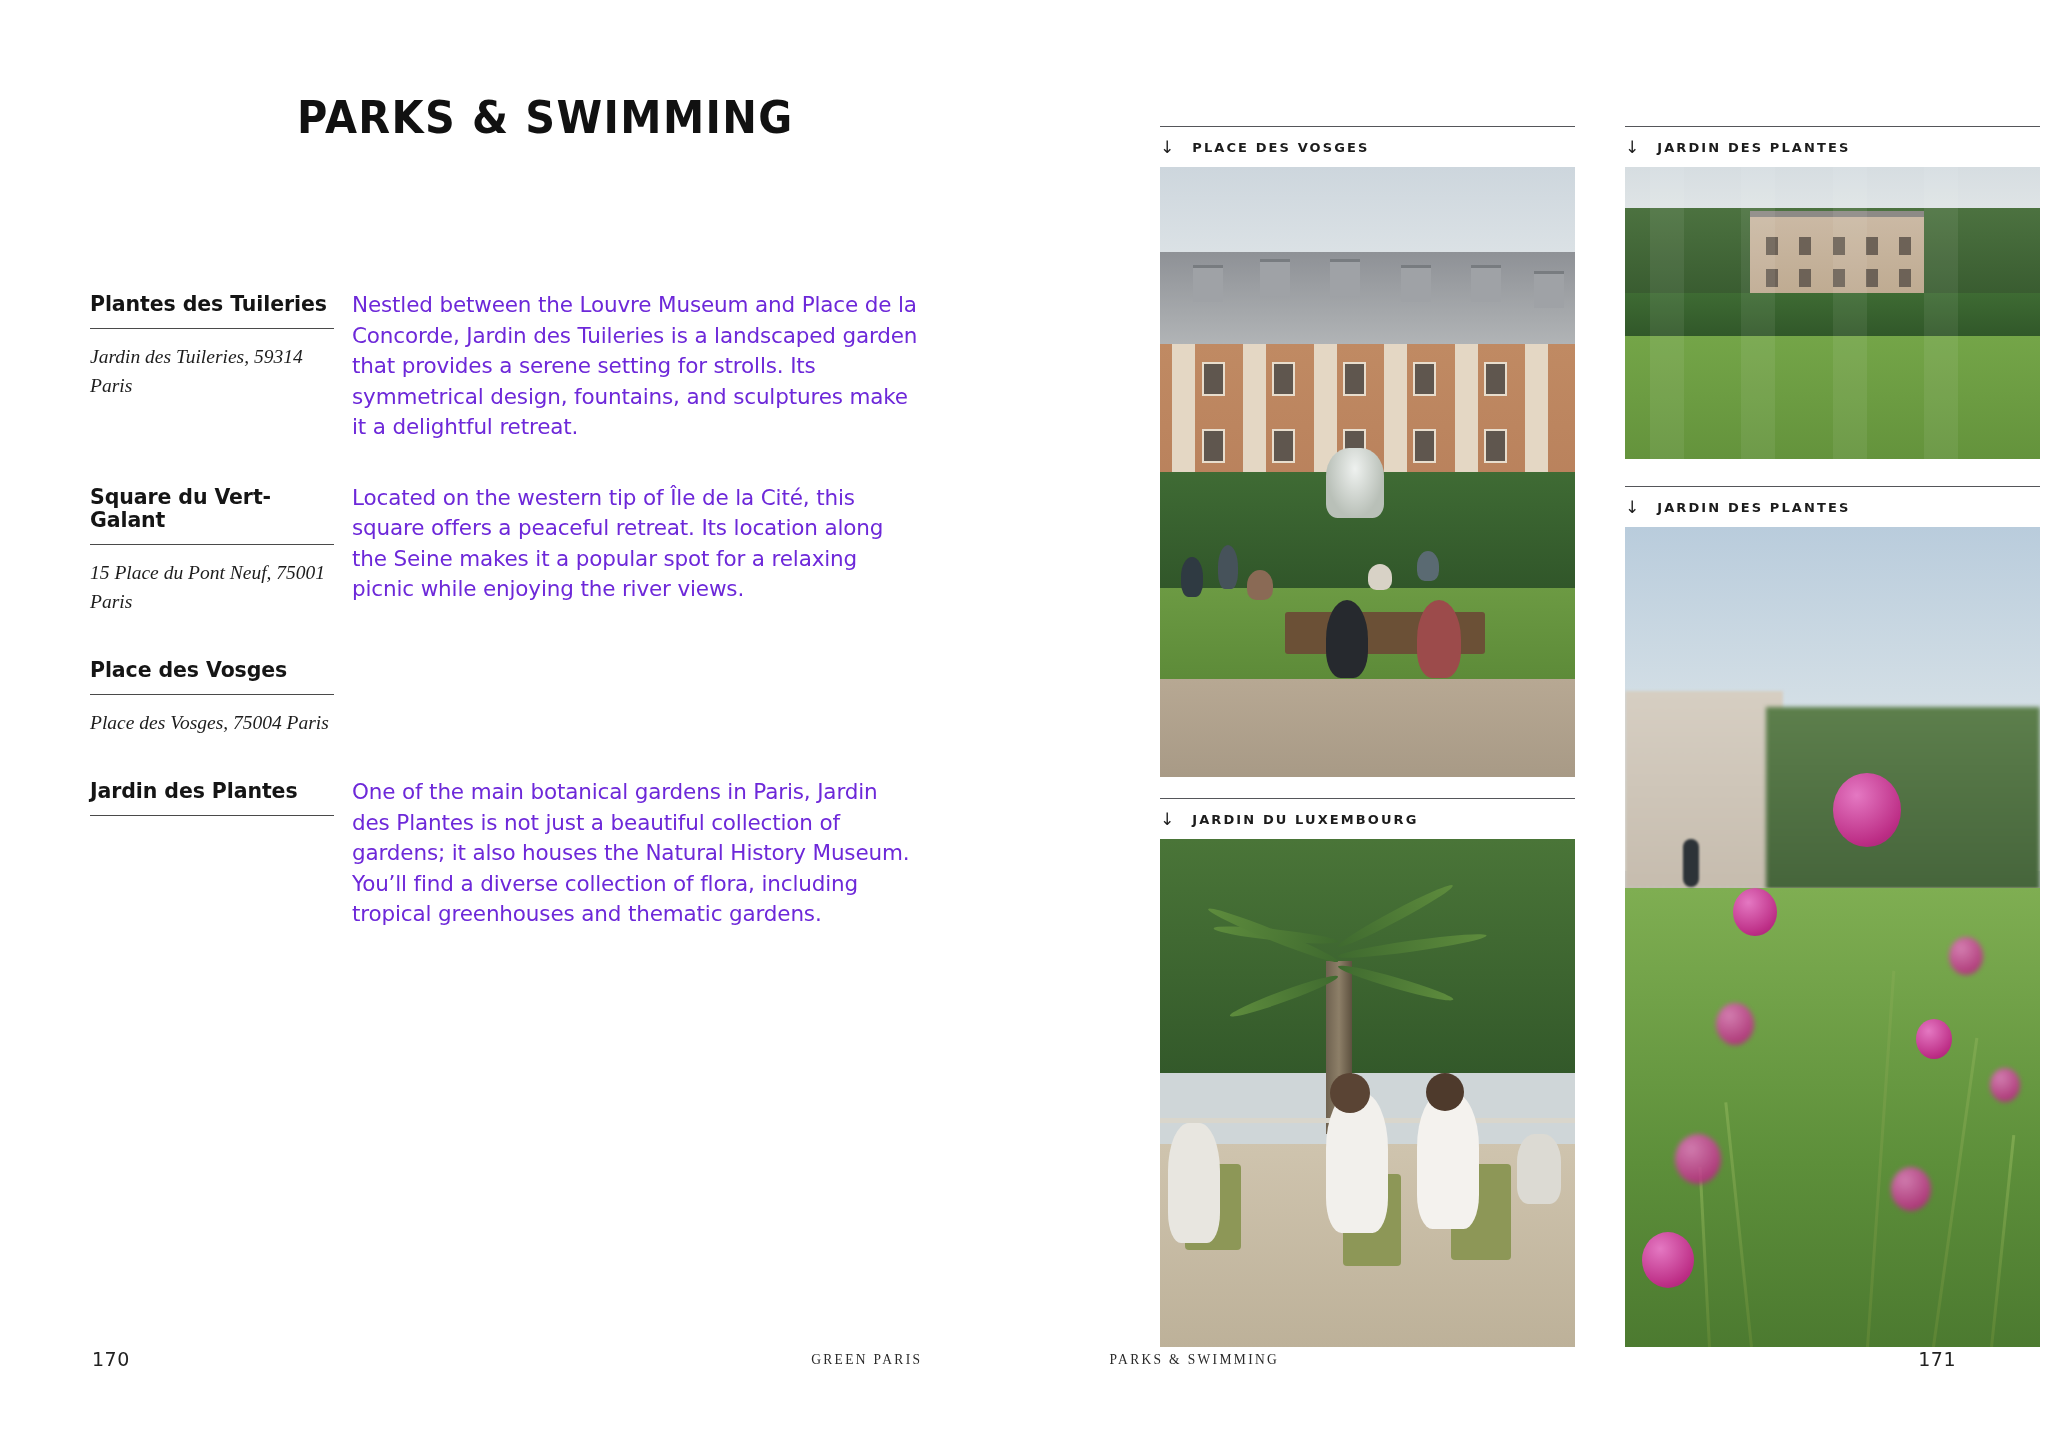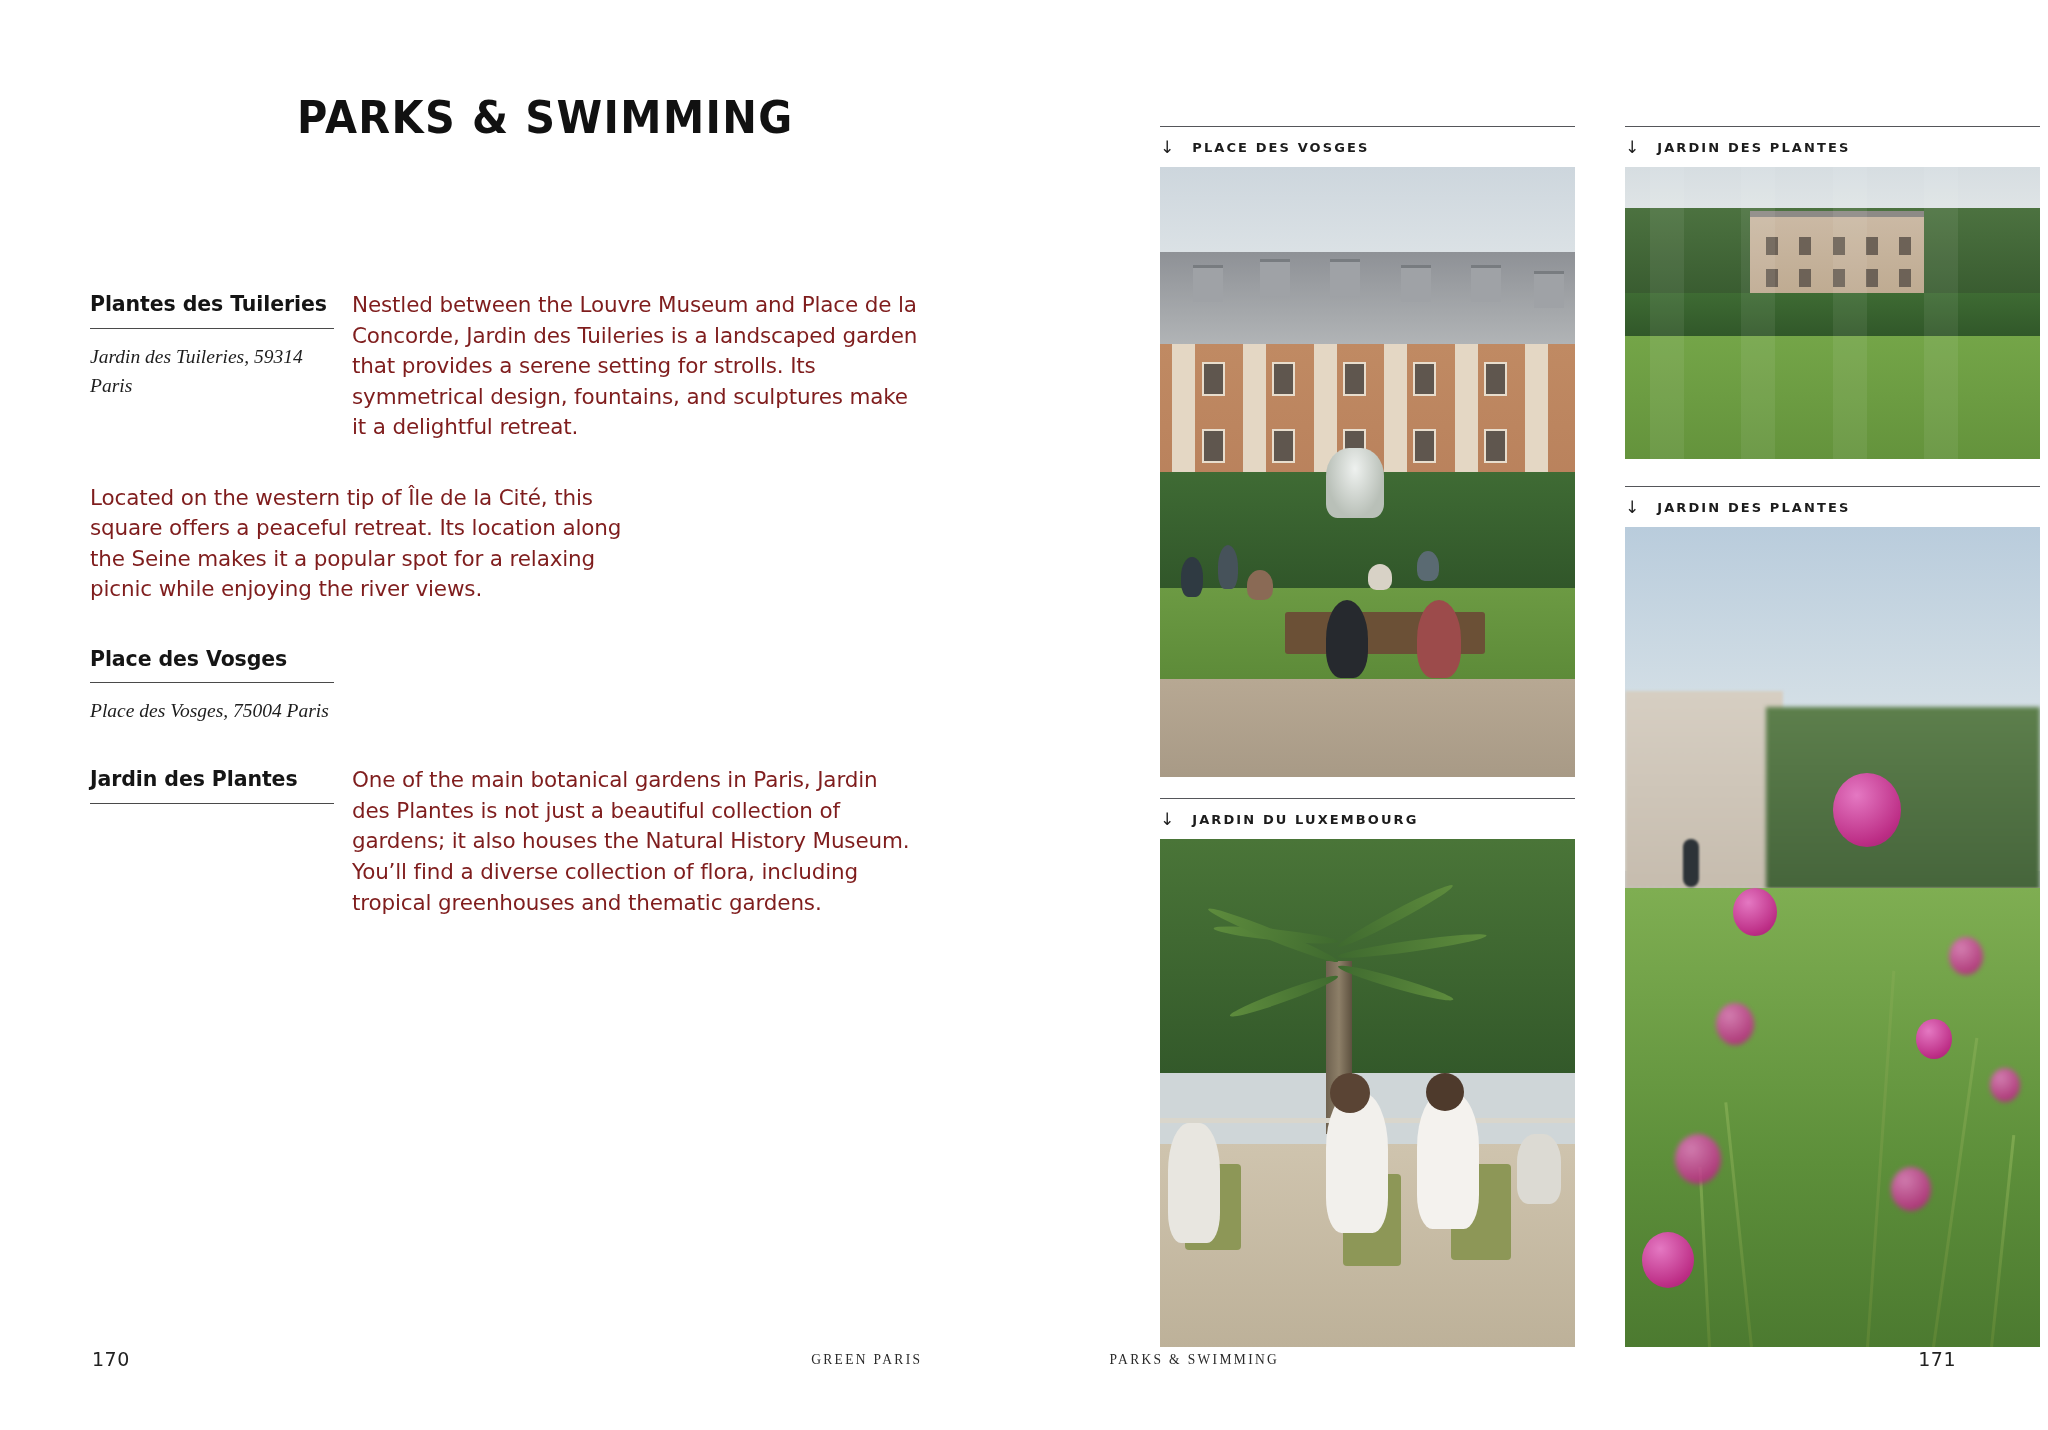--- a/index.html
+++ b/index.html
@@ -90,21 +90,21 @@
     font-size: 19.5px;
     line-height: 1.5;
     color: #1d1d1d;
   }
 
   .entry-body {
     flex: 1 1 auto;
     font-family: "DejaVu Sans", sans-serif;
     font-size: 21.5px;
     line-height: 1.42;
-    color: #7f1d1d;
+    color: #6d28d9;
     letter-spacing: -0.15px;
     max-width: 568px;
   }
 
   
   .page-right {
     position: relative;
     width: 1024px;
     height: 1430px;
     box-sizing: border-box;
@@ -358,20 +358,25 @@
       <div class="entry">
         <div class="entry-meta">
           <div class="entry-name">Plantes des Tuileries</div>
           <div class="entry-rule"></div>
           <div class="entry-address">Jardin des Tuileries, 59314 Paris</div>
         </div>
         <div class="entry-body">Nestled between the Louvre Museum and Place de la Concorde, Jardin des Tuileries is a landscaped garden that provides a serene setting for strolls. Its symmetrical design, fountains, and sculptures make it a delightful retreat.</div>
       </div>
 
       <div class="entry">
+        <div class="entry-meta">
+          <div class="entry-name">Square du Vert-Galant</div>
+          <div class="entry-rule"></div>
+          <div class="entry-address">15 Place du Pont Neuf, 75001 Paris</div>
+        </div>
         <div class="entry-body">Located on the western tip of Île de la Cité, this square offers a peaceful retreat. Its location along the Seine makes it a popular spot for a relaxing picnic while enjoying the river views.</div>
       </div>
 
       <div class="entry">
         <div class="entry-meta">
           <div class="entry-name">Place des Vosges</div>
           <div class="entry-rule"></div>
           <div class="entry-address">Place des Vosges, 75004 Paris</div>
         </div>
       </div>

